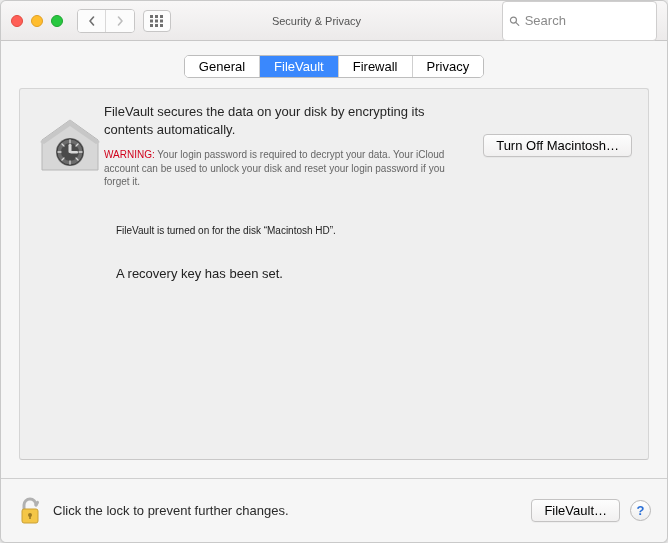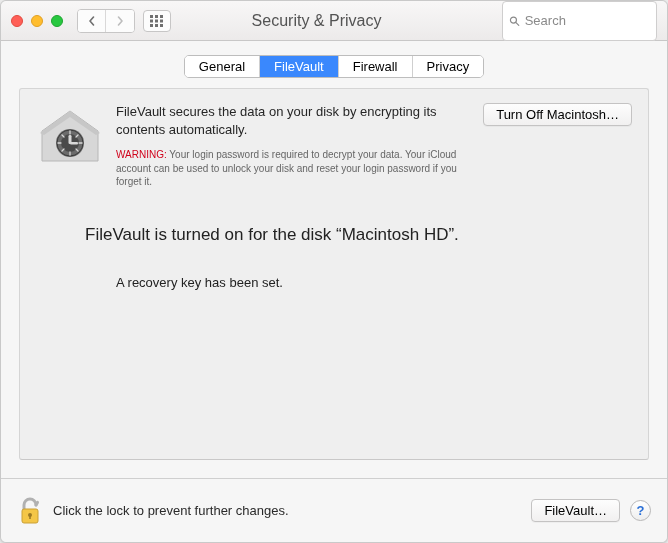--- a/index.html
+++ b/index.html
@@ -52,21 +52,21 @@
     display:flex;align-items:center;justify-content:center; cursor: default;
     color:#6f6f6f;
   }
   .nav button:first-child { border-right: 1px solid #d9d8d8;}
   .grid-btn {
     width: 28px; height: 22px;
     border:1px solid #c7c6c6; border-radius:4px; background:#fcfcfc;
     display:flex;align-items:center;justify-content:center;
   }
   .titlebar .title {
-    flex: 1; text-align: center; color: #535353; font-size: 16px;
+    flex: 1; text-align: center; color: #535353; font-size: 11px;
     padding-right: 40px;
   }
   .search {
     width: 155px; height: 40px;
     border:1px solid #cfcece; border-radius:4px; background:#fff;
     display:flex; align-items:center; padding:0 6px; gap:5px;
   }
   .search input {
     border:none; outline:none; width:100%; font-size:13px; color:#333;
     background:transparent;
@@ -92,36 +92,36 @@
 
   
   .content {
     flex:1; position:relative; background:#f6f6f6;
   }
   .panel {
     position:absolute; left:18px; right:18px; top:0; bottom:18px;
     background:#efefef; border:1px solid #d5d5d5; border-bottom:1px solid #c9c8c8; border-radius:3px;
     padding: 14px 16px;
   }
-  .row1 { display:flex; gap:12px; align-items:flex-start;}
+  .row1 { display:flex; align-items:center;}
   .house-icon { width:68px; height:68px; flex-shrink:0;}
   .intro { flex:1; }
   .intro-text { font-size:13px; line-height:1.35; color:#262626;}
   .turnoff-col { width:160px; flex-shrink:0; text-align:right;}
   .btn {
     display:inline-block; border:1px solid #c4c3c3; border-radius:4px;
     background:linear-gradient(#fdfdfd,#f1f0f0); padding:3px 12px;
     font-size:13px; box-shadow:0 1px 0 rgba(0,0,0,.03);
   }
   .warning {
     margin-top:10px; font-size:10px; line-height:1.35;
   }
   .warning .warn-label{ color:#d0021b; }
   .warning .warn-body{ color:#666;}
-  .status { margin-top:36px; margin-left:49px; font-size:17px;}
+  .status { margin-top:36px; margin-left:80px; font-size:10px;}
   .recovery { margin-top:30px; margin-left:80px; font-size:13px;}
 
   
   .footer {
     height:64px; border-top:1px solid #cfcfcf; background:#f6f6f6;
     display:flex; align-items:center; padding:0 16px; gap:10px;
     border-radius: 0 0 6px 6px;
   }
   .lock-icon{ width:26px; height:30px;}
   .footer-text{ flex:1; font-size:13px; color:#2a2a2a;}

